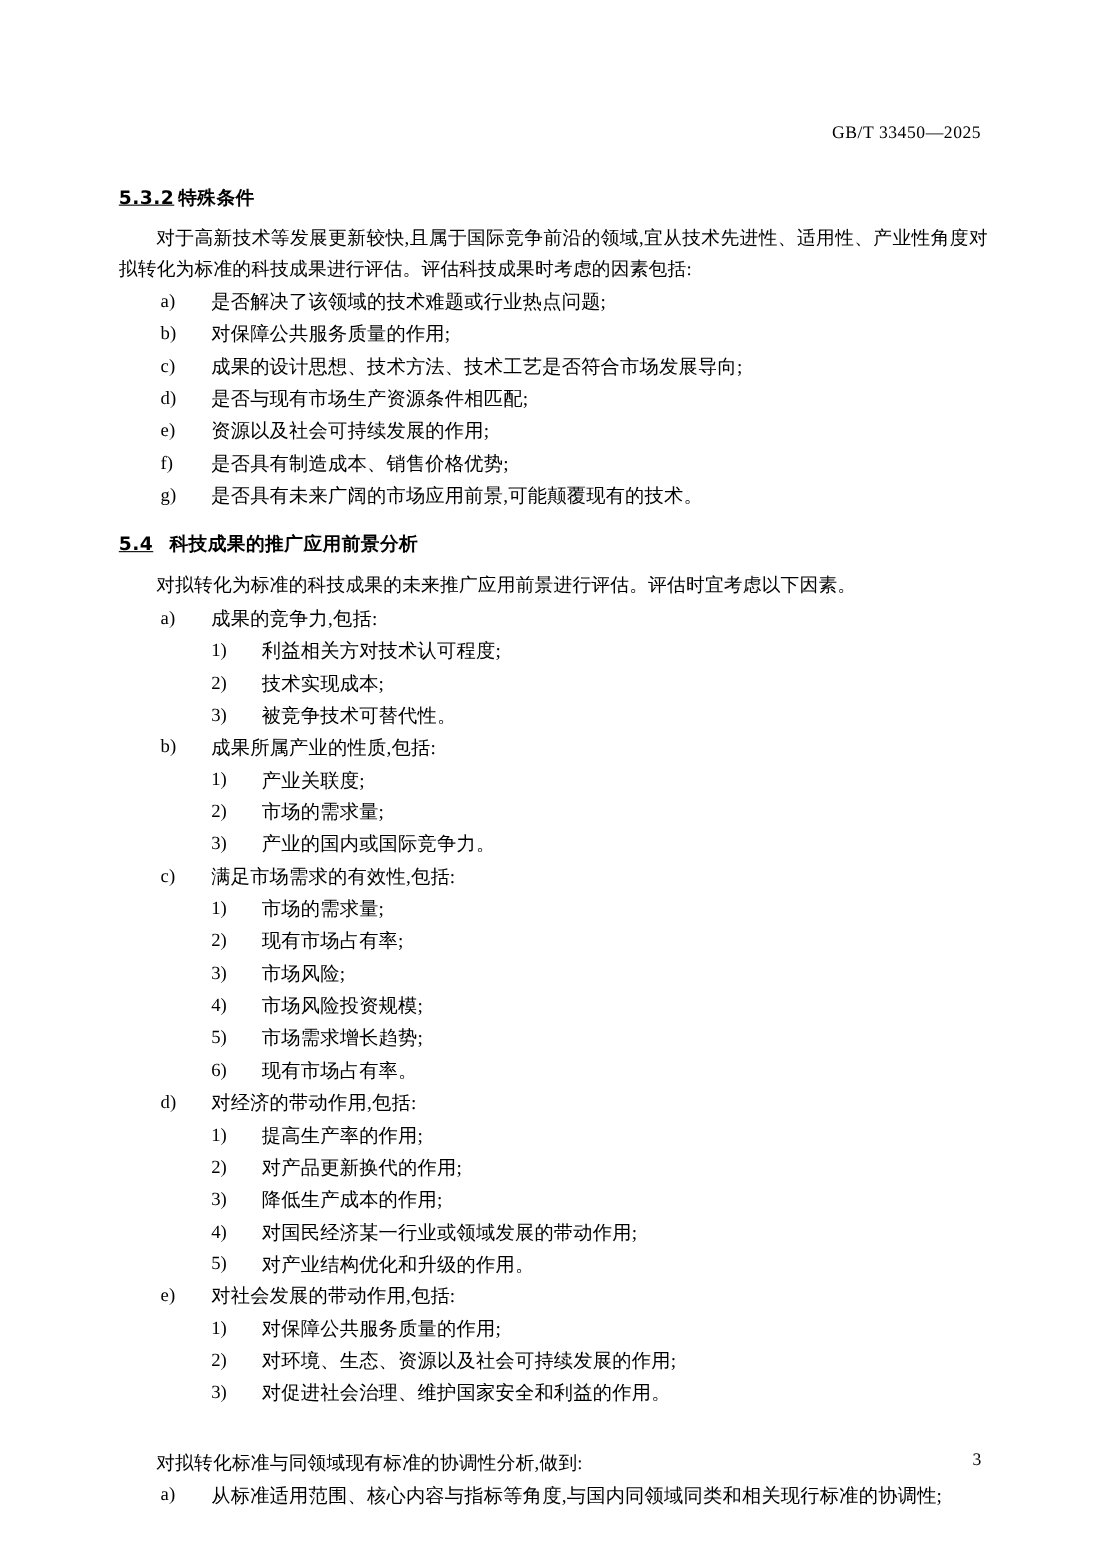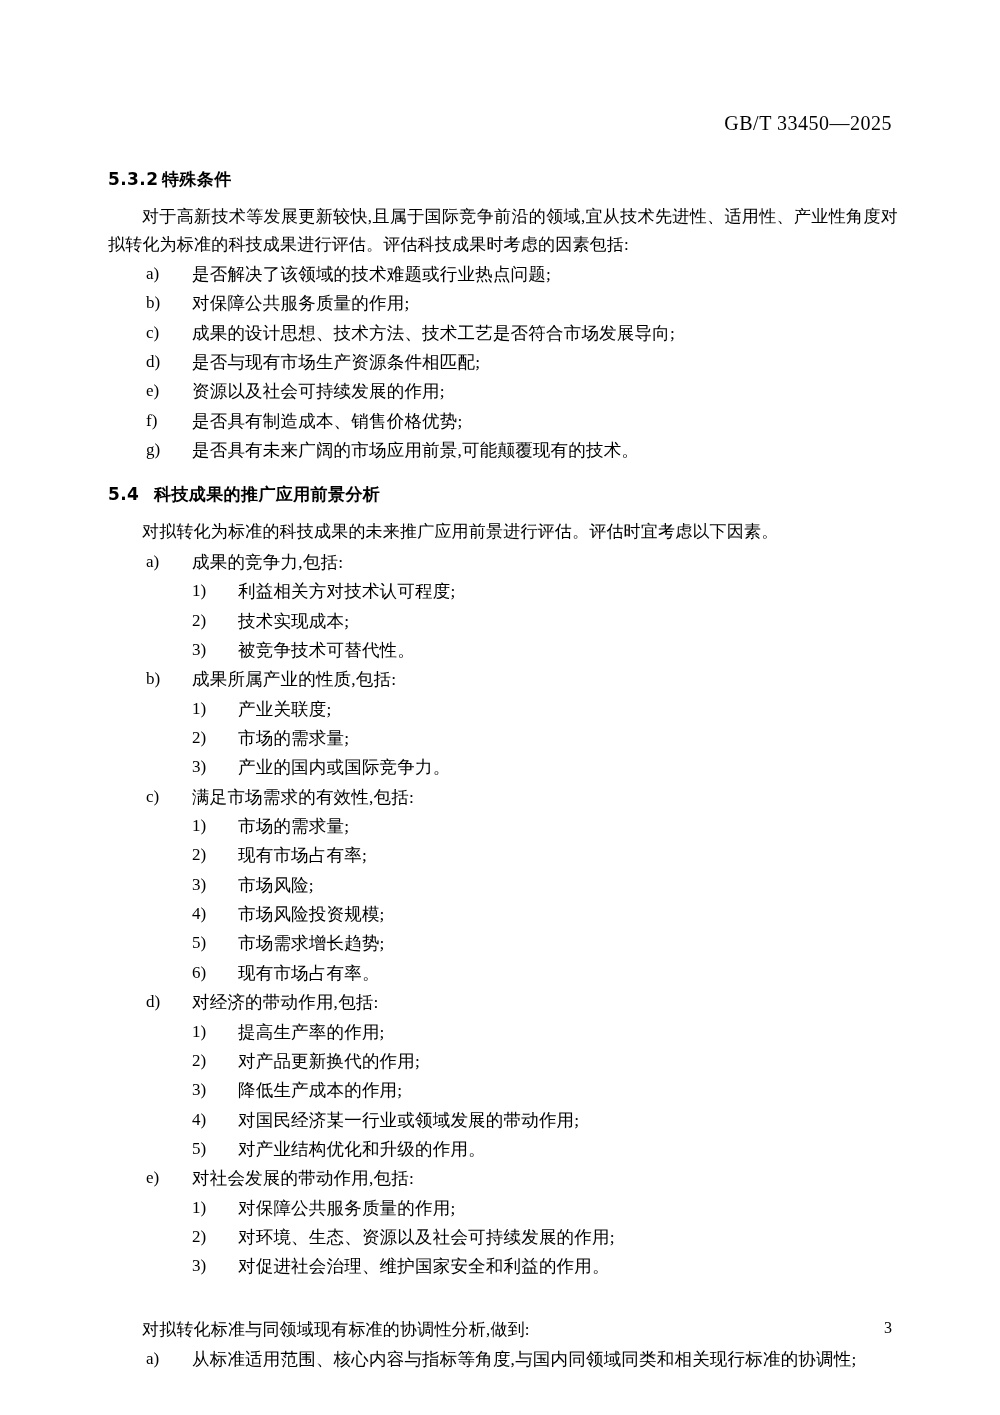--- a/index.html
+++ b/index.html
@@ -20,40 +20,41 @@
     width: 1000px;
     height: 1415px;
     box-sizing: border-box;
     padding: 0;
   }
   .header {
     position: absolute;
     top: 112px;
     right: 108px;
     font-family: "Liberation Serif", "DejaVu Serif", serif;
-    font-size: 20px;
+    font-size: 16px;
     letter-spacing: 0.5px;
     white-space: nowrap;
   }
   .content {
     position: absolute;
     left: 108px;
     top: 168px;
     width: 790px;
   }
   .clause-head {
     font-family: "DejaVu Sans", "Liberation Sans", sans-serif;
     font-size: 17px;
     font-weight: bold;
     margin: 0 0 12px 0;
     letter-spacing: 0.4px;
   }
   .clause-head .num {
     display: inline-block;
     min-width: 46px;
+    text-decoration: underline;
   }
   .clause-head.sub .num {
     min-width: 54px;
   }
   .para {
     font-size: 17px;
     line-height: 1.62;
     margin: 0 0 2px 0;
     text-align: justify;
     text-indent: 2em;

